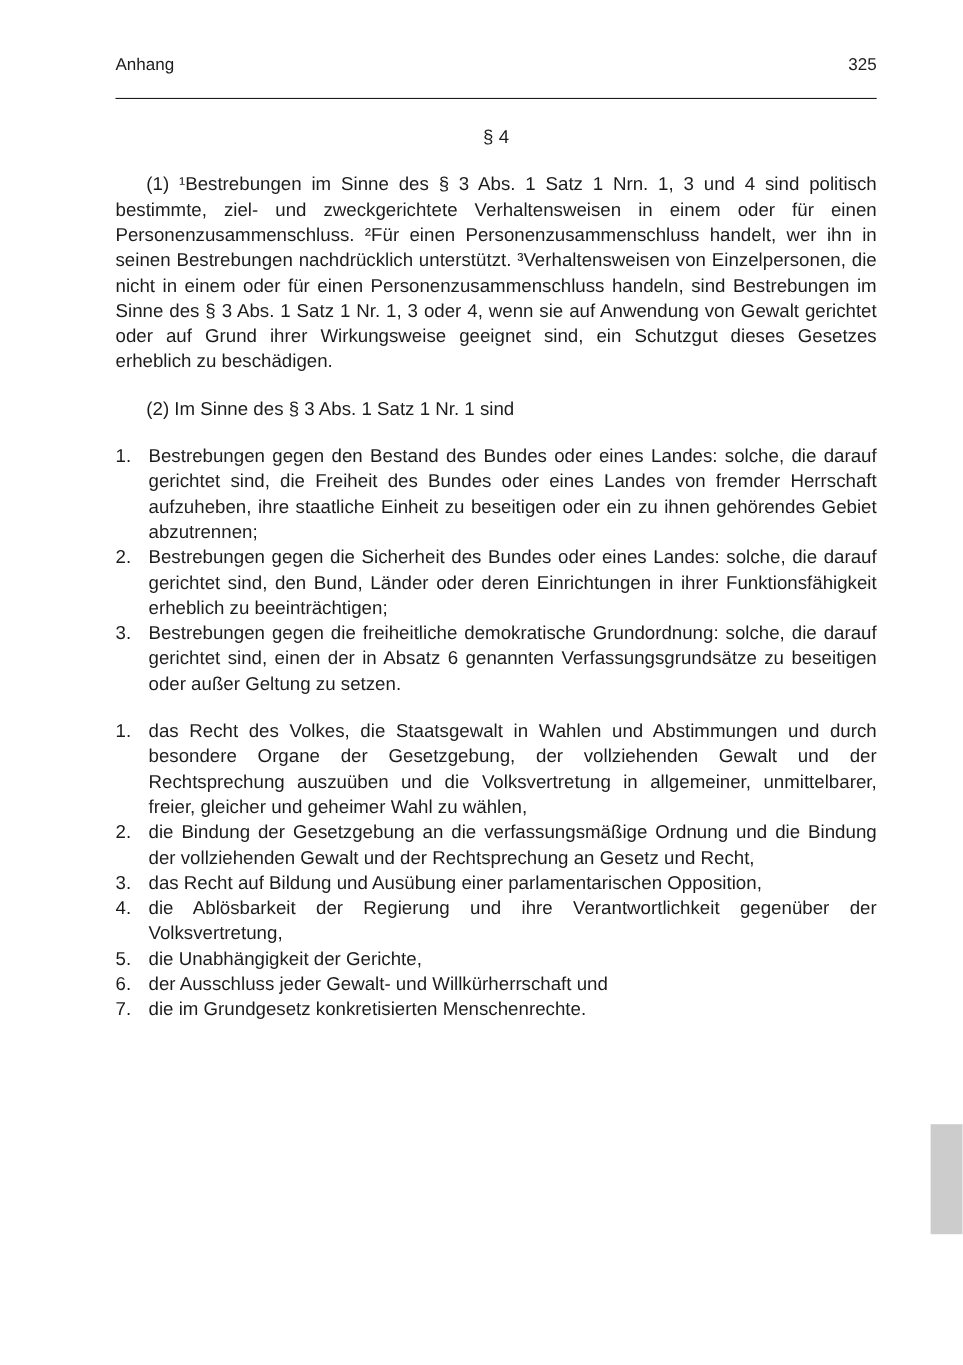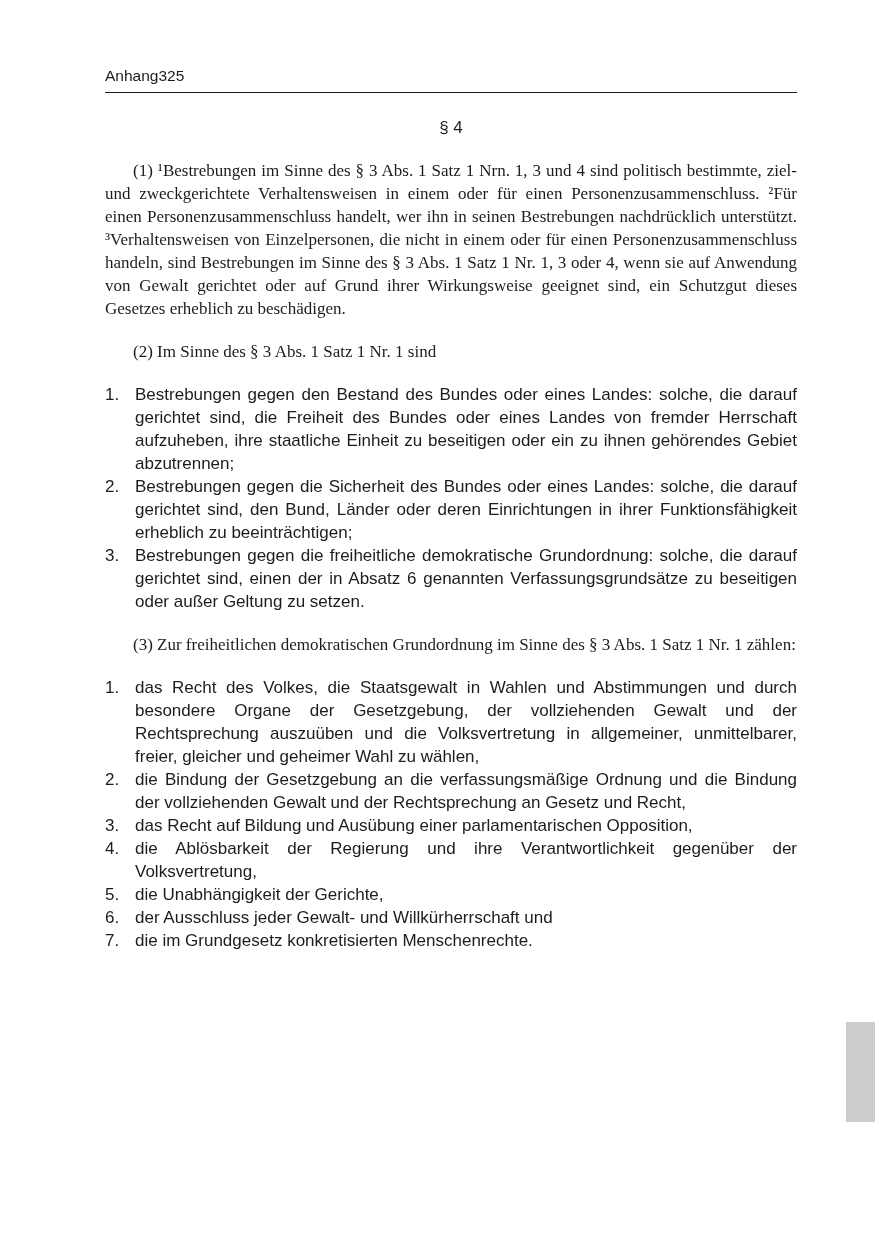--- a/index.html
+++ b/index.html
@@ -18,34 +18,33 @@
   .page {
     position: absolute;
     left: 105px;
     top: 48px;
     width: 692px;
     font-size: 17px;
     line-height: 23px;
   }
   .running-header {
     display: flex;
+    justify-content: space-between;
     align-items: flex-end;
     font-size: 15.5px;
-    padding-bottom: 5px;
+    padding-bottom: 18px;
     border-bottom: 1.5px solid #1c1c1c;
-    margin-top: 16px;
   }
   .center { text-align: center; }
   .h-3a { margin-top: 16px; }
   .h-4 { margin-top: 23px; }
   .para {
     margin: 20px 0 0 0;
     text-align: justify;
     text-indent: 28px;
-    font-family: Liberation Serif, serif;
   }
   .law-list {
     margin: 20px 0 0 0;
     padding: 0;
     list-style: none;
   }
   .law-item { display: flex; }
   .law-item .num {
     flex: 0 0 30px;
     width: 30px;
@@ -88,21 +87,20 @@
     <div class="law-item">
       <span class="num">2.</span>
       <span class="txt">Bestrebungen gegen die Sicherheit des Bundes oder eines Landes: solche, die darauf gerichtet sind, den Bund, Länder oder deren Einrichtungen in ihrer Funktionsfähigkeit erheblich zu beeinträchtigen;</span>
     </div>
     <div class="law-item">
       <span class="num">3.</span>
       <span class="txt">Bestrebungen gegen die freiheitliche demokratische Grundordnung: solche, die darauf gerichtet sind, einen der in Absatz 6 genannten Verfassungsgrundsätze zu beseitigen oder außer Geltung zu setzen.</span>
     </div>
   </div>
 
-  <p class="para">(3) Zur freiheitlichen demokratischen Grundordnung im Sinne des § 3 Abs. 1 Satz 1 Nr. 1 zählen:</p>
 
   <div class="law-list">
     <div class="law-item">
       <span class="num">1.</span>
       <span class="txt">das Recht des Volkes, die Staatsgewalt in Wahlen und Abstimmungen und durch besondere Organe der Gesetzgebung, der vollziehenden Gewalt und der Rechtsprechung auszuüben und die Volksvertretung in allgemeiner, unmittelbarer, freier, gleicher und geheimer Wahl zu wählen,</span>
     </div>
     <div class="law-item">
       <span class="num">2.</span>
       <span class="txt">die Bindung der Gesetzgebung an die verfassungsmäßige Ordnung und die Bindung der vollziehenden Gewalt und der Rechtsprechung an Gesetz und Recht,</span>
     </div>

